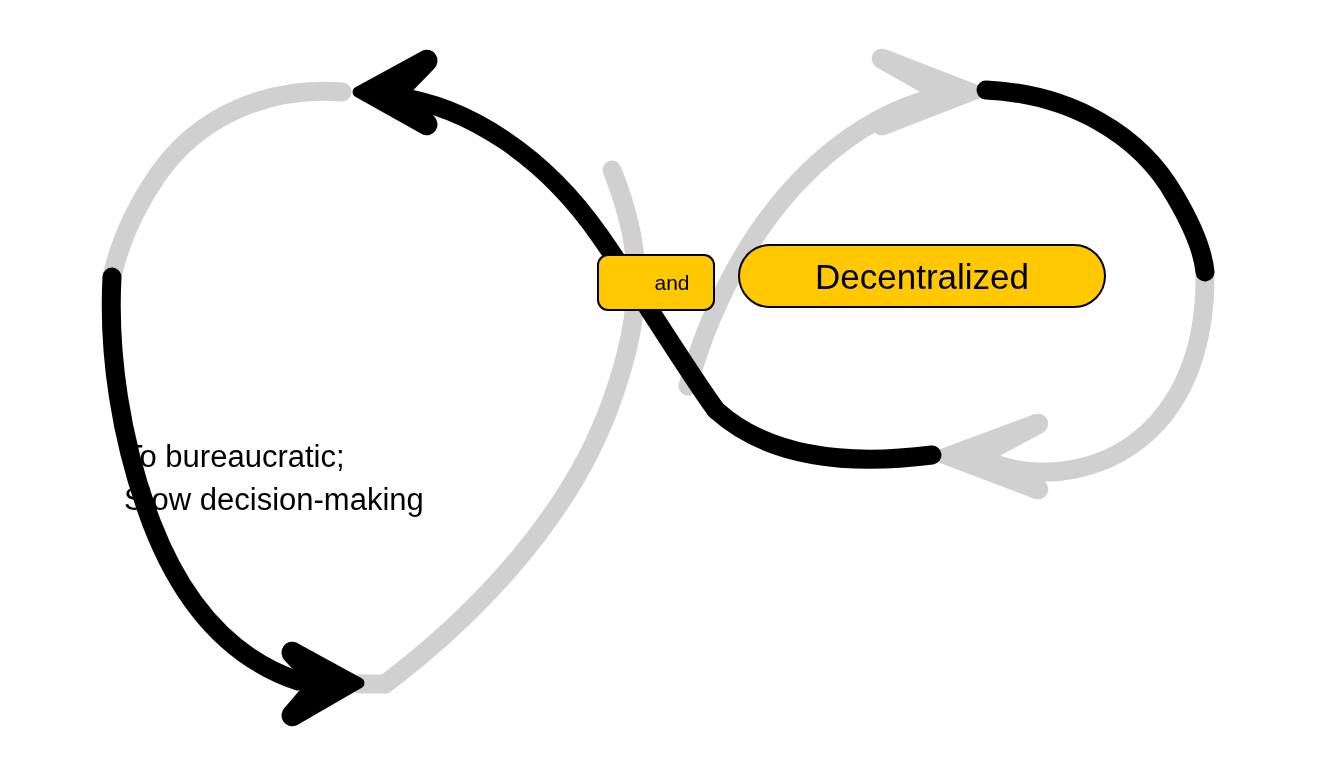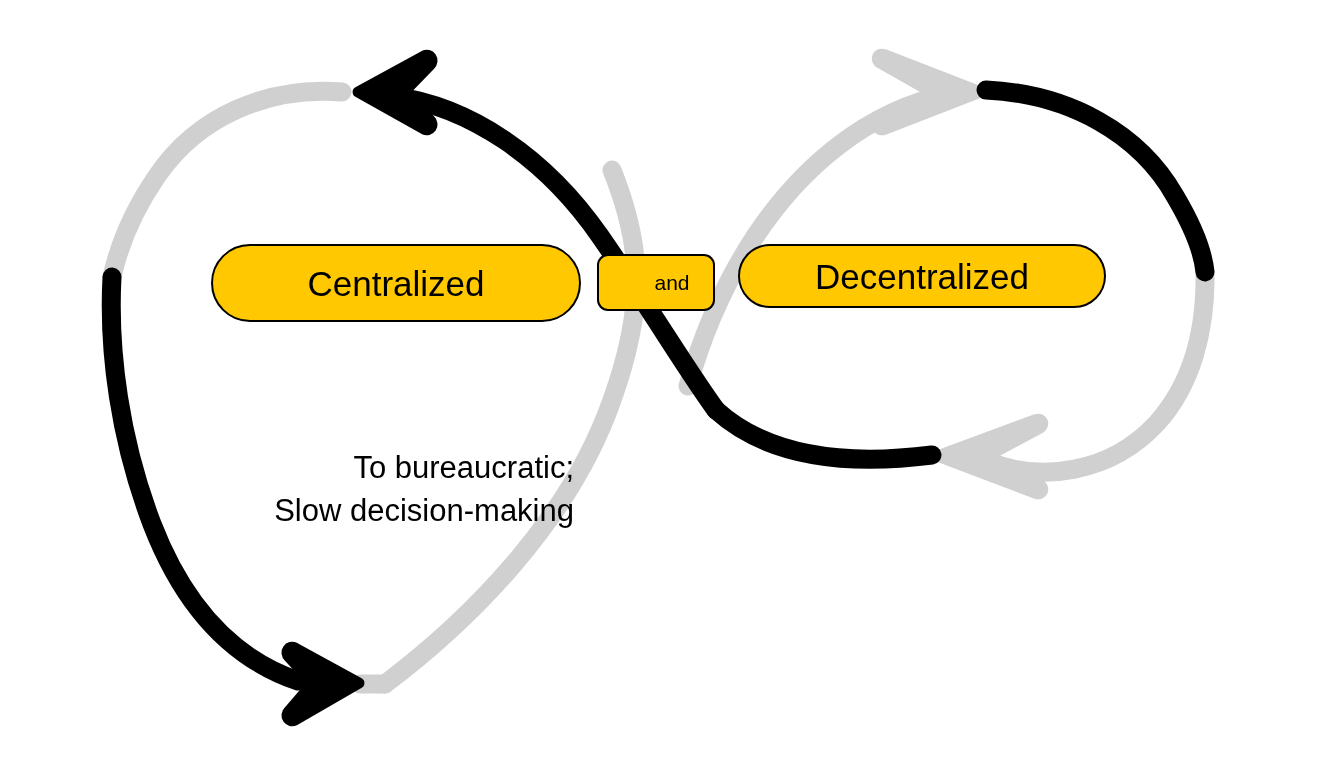--- a/index.html
+++ b/index.html
@@ -71,28 +71,27 @@
     padding-left: 32px;
   }
   #conjunction .pill-label {
     font-size: 21px;
   }
   #caption {
     position: absolute;
     left: 124px;
     top: 436px;
     width: 450px;
-    text-align: right;
+    text-align: left;
     z-index: 15;
     color: #000000;
     font-size: 31px;
     line-height: 1.38;
     white-space: pre-line;
     user-select: none;
-    margin-top: 11px;
   }
 </style>
 </head>
 <body>
 
 <div id="canvas">
 
   <svg id="loop-svg" viewBox="0 0 1320 762" aria-hidden="true">
 
     <g>
@@ -160,23 +159,20 @@
       <path d="M 359 683
                L 295 648
                C 289 645, 284 652, 289 657
                L 313 683
                L 289 711
                C 284 716, 289 723, 295 720
                Z" fill="#000000" stroke="#000000" stroke-width="11" stroke-linejoin="round"></path>
     </g>
   </svg>
 
-  <div class="pill" id="pole-left">
-    <span class="pill-label">Centralized</span>
-  </div>
 
   <div class="pill" id="conjunction">
     <span class="pill-label">and</span>
   </div>
 
   <div class="pill" id="pole-right">
     <span class="pill-label">Decentralized</span>
   </div>
 
   <div id="caption">To bureaucratic;

